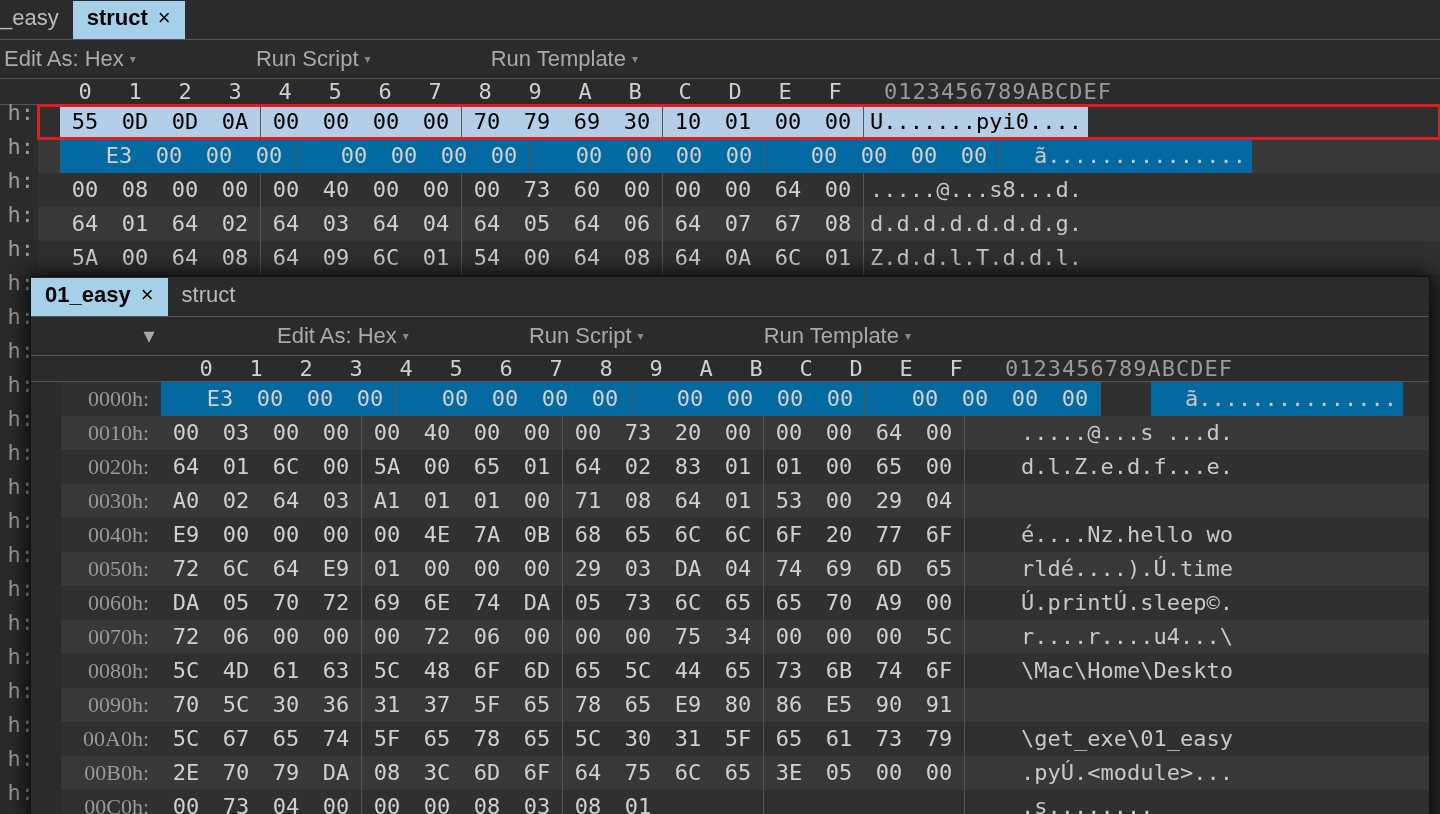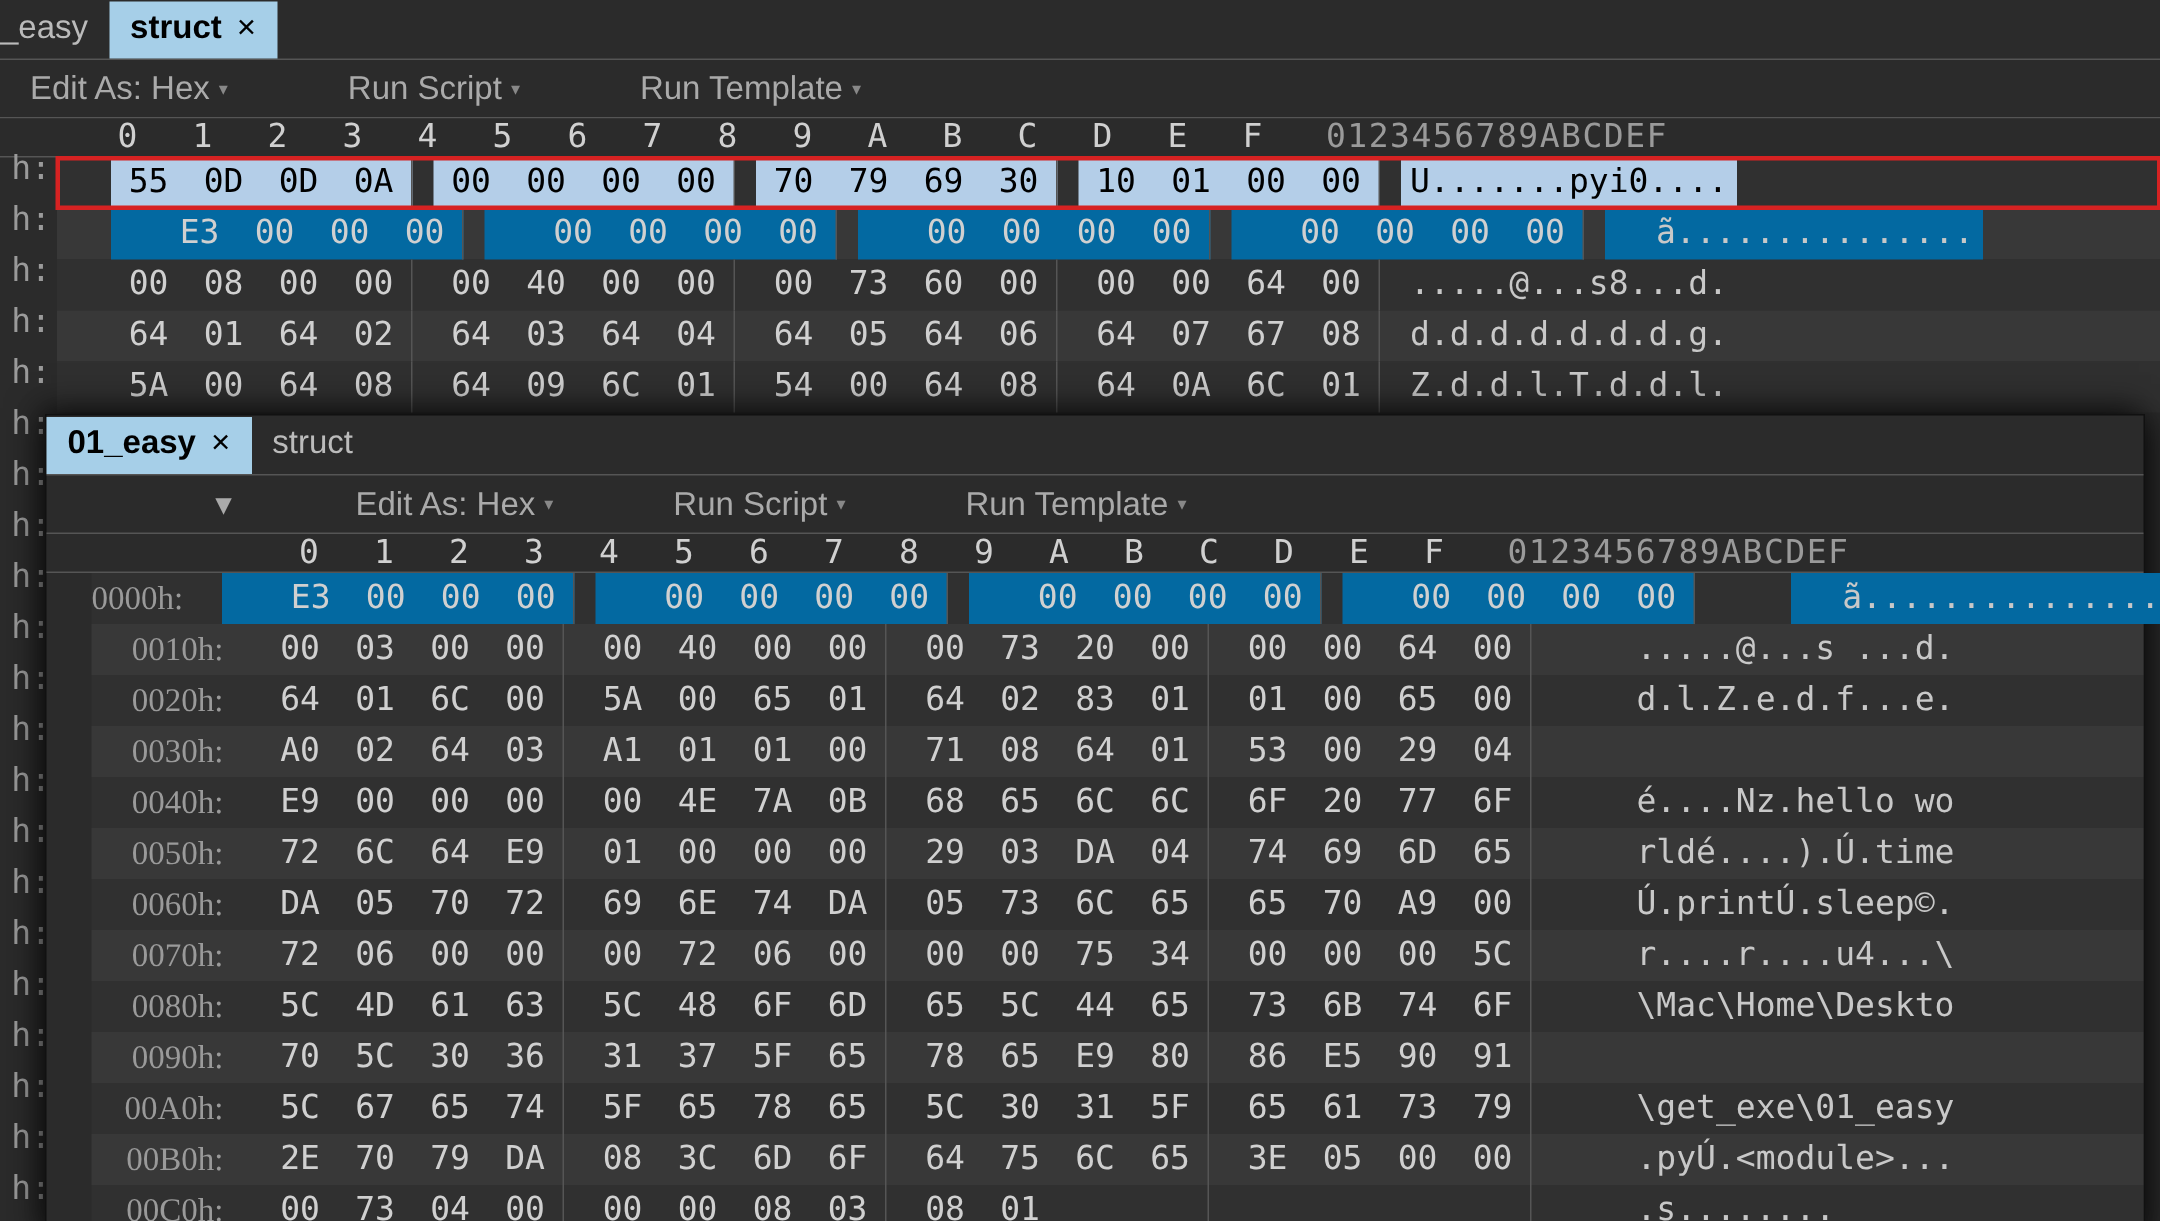--- a/index.html
+++ b/index.html
@@ -26,22 +26,22 @@
 }
 .tab.cut { padding-left:0; }
 .tab.active {
   background:#a6cfe8;
   color:#000;
   font-weight:600;
 }
 .tab .close { font-weight:400; }
 .toolbar {
   display:flex;
-  gap:80px;
-  padding:6px 0 6px 20px;
+  gap:120px;
+  padding:6px 0 6px 4px;
   font-family: Helvetica, Arial, sans-serif;
   color:#aaa;
   border-bottom:1px solid #555;
 }
 .tool-item { display:flex; align-items:center; gap:6px; }
 .chev { font-size:12px; color:#888; }
 .hex-pane { position:relative; }
 .col-ruler {
   display:flex;
   padding-left:60px;
@@ -52,21 +52,21 @@
 .col-ruler .cell { width:50px; text-align:center; }
 .col-ruler .asc-ruler { margin-left:24px; letter-spacing:1px; }
 .gutter-col {
   position:absolute;
   left:0; top:0;
   width:38px;
   color:#9a9a9a;
 }
 .gutter-col div { height:34px; line-height:34px; text-align:right; padding-right:4px; }
 .rows { padding-left:38px; }
-.row { display:flex; height:34px; line-height:34px;gap:14px; }
+.row { display:flex; height:34px; line-height:34px; }
 .row.hl-full .hex-group, .row.hl-full .ascii { background:#0369a1;padding-left:34px; }
 .row.hl-red { outline:3px solid #d62222; outline-offset:-2px; }
 .row.hl-red .hex-group, .row.hl-red .ascii { background:#b4cee8; color:#000; }
 .offset { width:90px; color:#9a9a9a; text-align:right; padding-right:12px;font-family:Liberation Serif, serif; }
 .pane2 .offset { width:100px; }
 .hex-group { display:flex; border-right:1px solid #555; }
 .hex-group:first-of-type { border-left:1px solid #555;}
 .cell { width:50px; text-align:center; font-family:Menlo,Consolas,monospace; color:#d0d0d0; }
 .row.hl-red .cell { color:#000; }
 .row .ascii { white-space:pre; font-family:Menlo,Consolas,monospace; padding:0 6px; }

